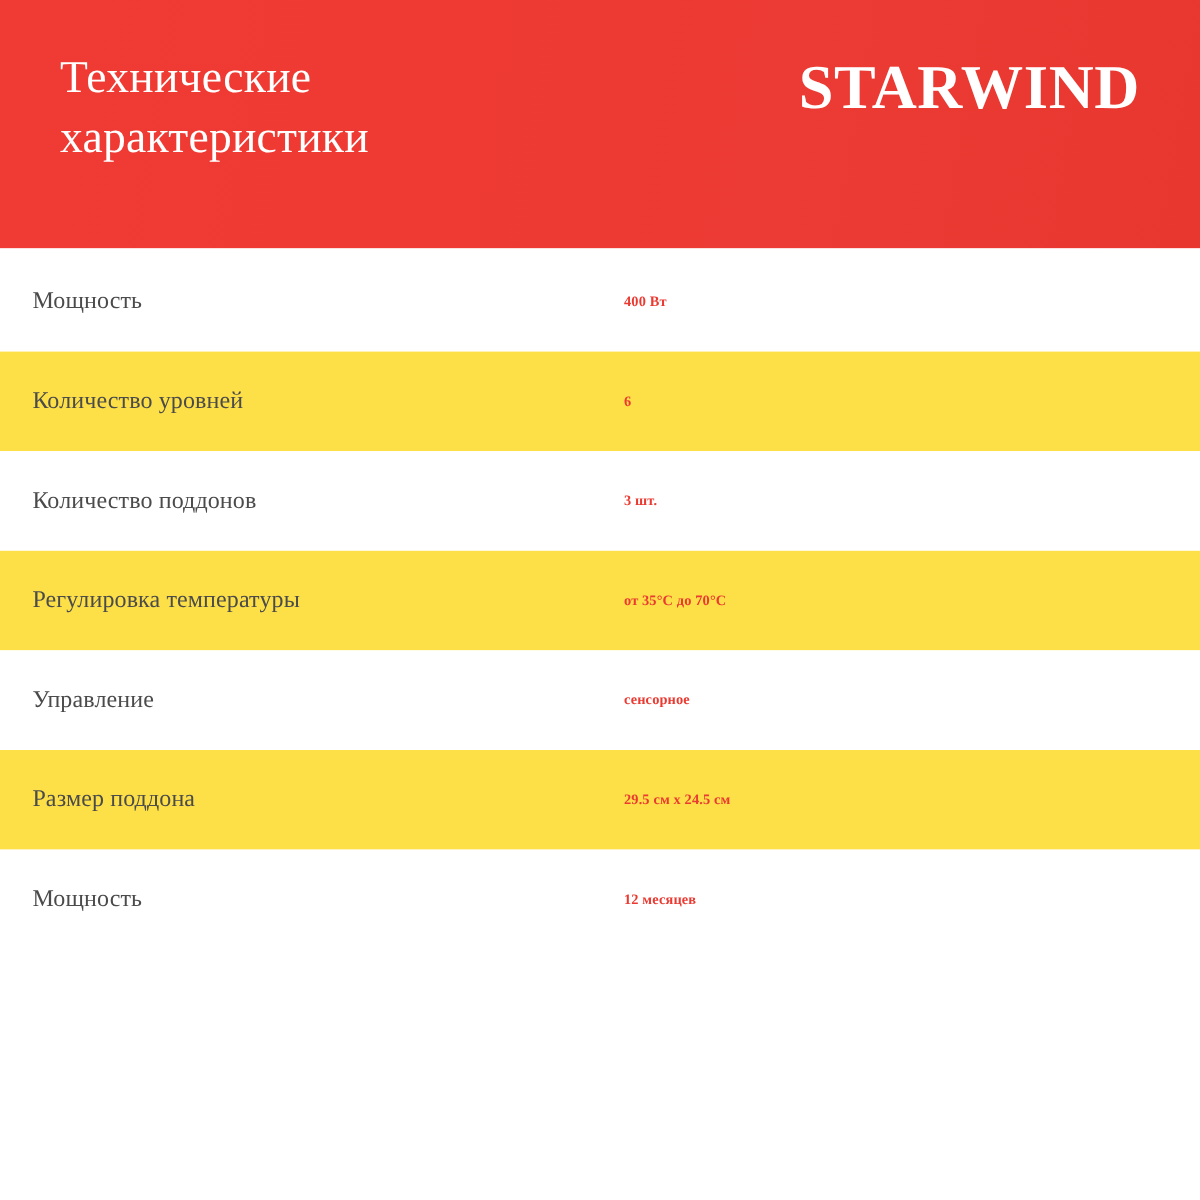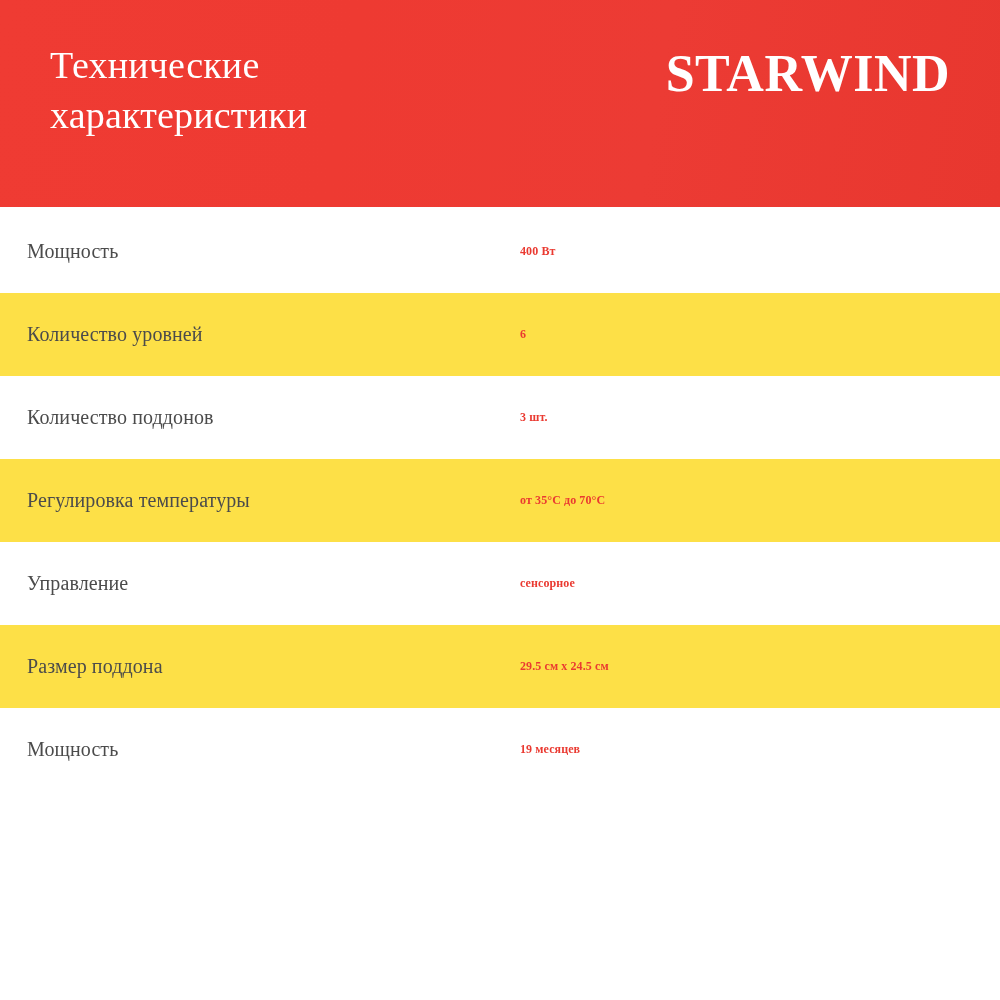--- a/index.html
+++ b/index.html
@@ -119,18 +119,18 @@
     <div class="spec-row">
       <div class="spec-label">Управление</div>
       <div class="spec-value">сенсорное</div>
     </div>
     <div class="spec-row alt">
       <div class="spec-label">Размер поддона</div>
       <div class="spec-value">29.5 см х 24.5 см</div>
     </div>
     <div class="spec-row">
       <div class="spec-label">Мощность</div>
-      <div class="spec-value">19 месяцев</div>
+      <div class="spec-value">12 месяцев</div>
     </div>
     <div class="footer-space"></div>
   </div>
 
 </div>
 
 </body></html>

